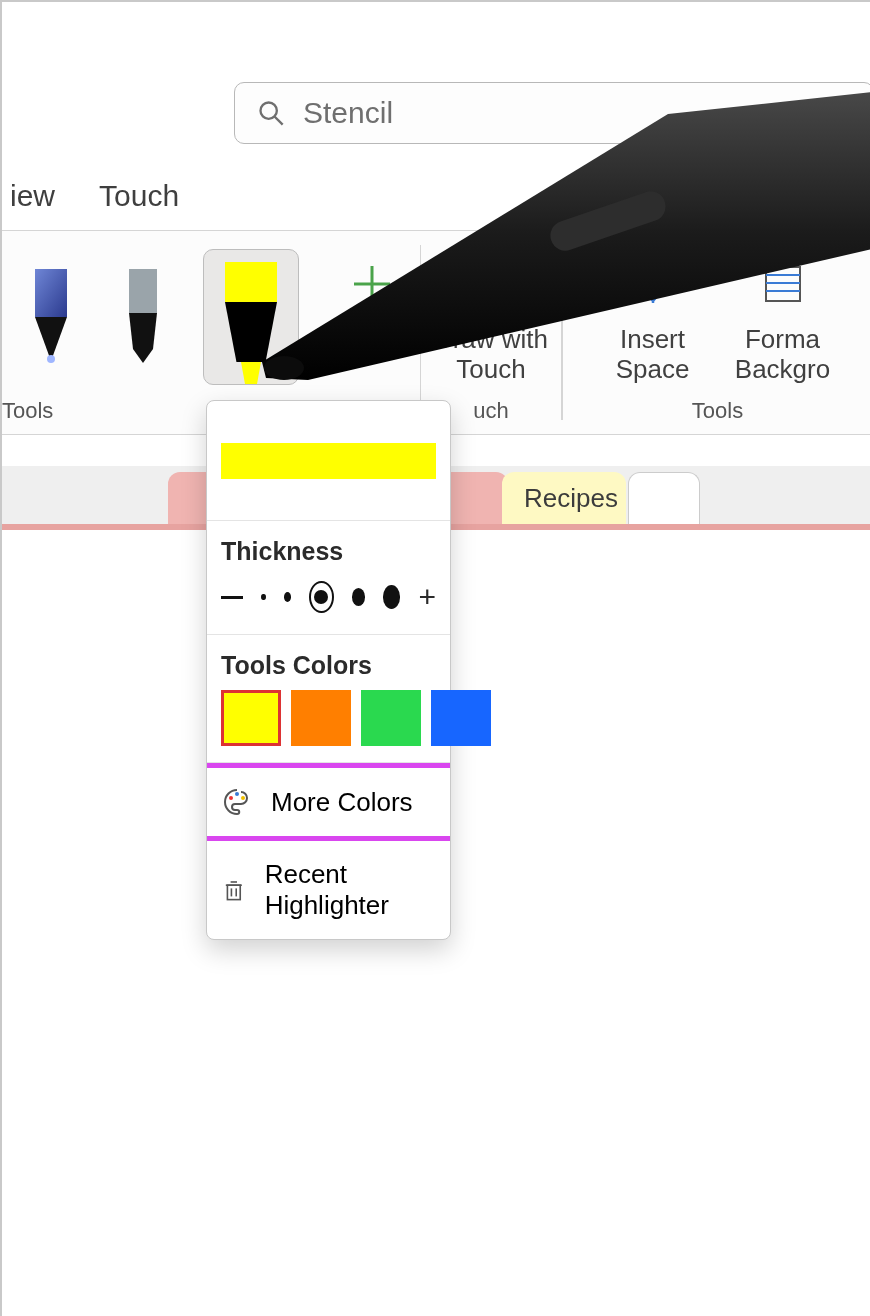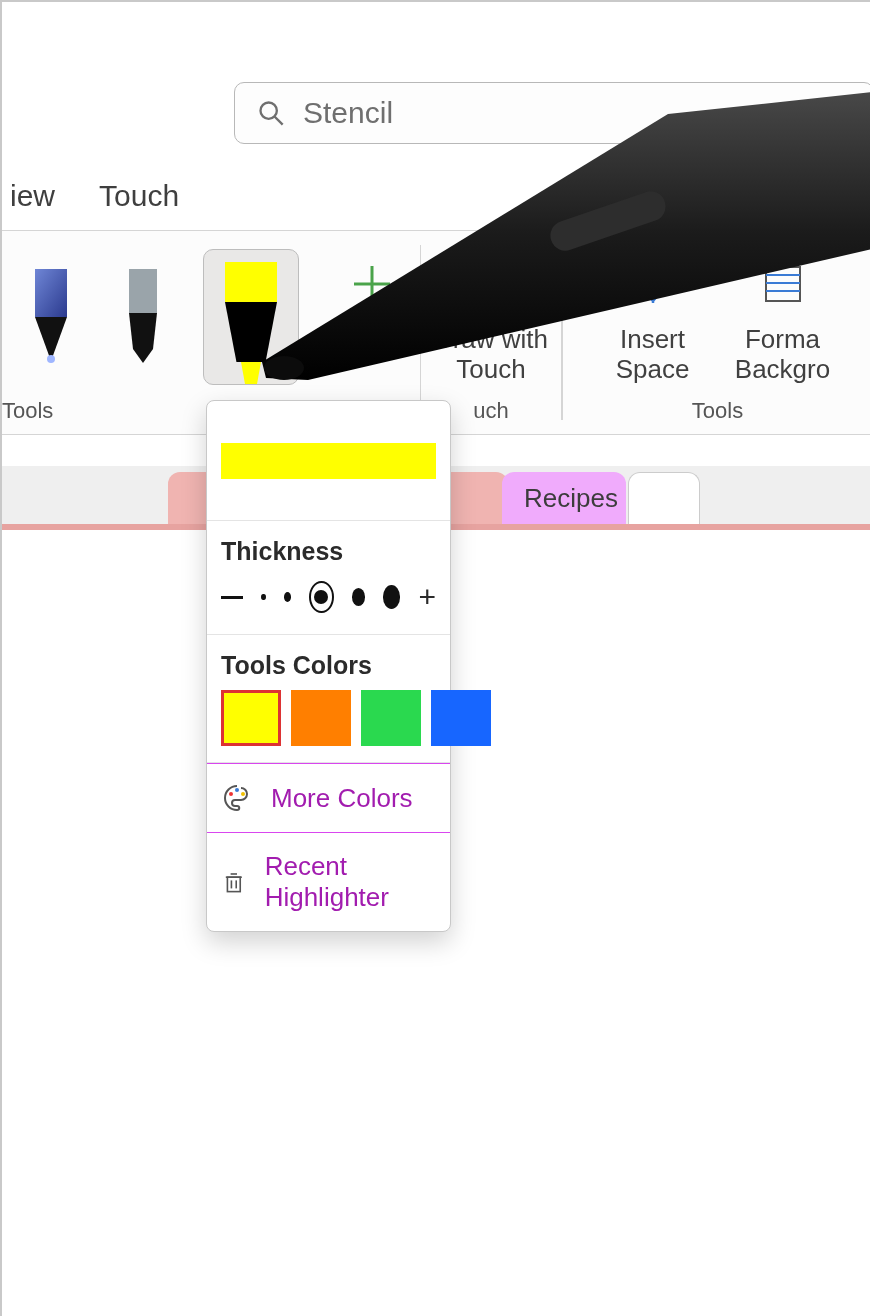--- a/index.html
+++ b/index.html
@@ -48,21 +48,21 @@
   .hl-cap  { width:52px; height:40px; background:#ffff00; }
   .hl-tip  { width:20px; height:22px; background:#ffff00; clip-path:polygon(0 0,100% 0,80% 100%,20% 100%);}
   .hl-chev { position:absolute; right:6px; bottom:6px; font-size:22px; color:#444;}
 
   
   .tabsrow { position:absolute; left:0; top:464px; width:870px; height:64px; background:#efefef; border-bottom:6px solid #e7a3a0;}
   .tab { position:absolute; bottom:0; height:52px; border-radius:12px 12px 0 0; display:flex; align-items:center; padding:0 22px; font-size:26px; color:#3c3c3c;}
   .tab.green{ left:4px; width:170px; background:#8fd9bd;}
   .tab.pink { left:166px; width:340px; background:#f0b4b1;}
   .tab.pink span{ margin-left:14px;}
-  .tab.orange{ left:500px; width:124px; background:#f0abfc;}
+  .tab.orange{ left:500px; width:124px; background:#fef9c3;}
   .tab.white { left:626px; width:72px; background:#fff; border:1px solid #ccc; border-bottom:none;}
 
   
   .dropdown {
     position:absolute; left:204px; top:398px; width:245px;
     background:#fff; border:1px solid #c8c8c8; border-radius:8px;
     box-shadow:0 10px 26px rgba(0,0,0,.18);
     font-size:26px;
   }
   .dd-section { padding:16px 14px; border-bottom:1px solid #e4e4e4;}
@@ -71,21 +71,21 @@
   .dd-preview .bar{ width:248px;height:36px;background:#ffff00;}
   .dd-head{ font-weight:700; font-size:25px; margin-bottom:10px;}
   .thickrow{ display:flex; align-items:center; gap:18px; padding:4px 0;}
   .dot{ background:#111; border-radius:50%;}
   .dash{ width:30px;height:3px;background:#111;}
   .ring{ width:32px;height:32px;border:2px solid #111;border-radius:50%;display:flex;align-items:center;justify-content:center;}
   .plus{ font-size:30px; font-weight:300;}
   .swatchgrid{ display:grid; grid-template-columns:repeat(4,60px); gap:10px;}
   .sw{ width:60px;height:56px;}
   .sw.sel{ outline:3px solid #d33; outline-offset:-3px;}
-  .dd-rowbtn{ display:flex; align-items:center; gap:18px; padding:18px 14px; border-top:1px solid #d946ef; font-size:26px; color:#a21caf;}
+  .dd-rowbtn{ display:flex; align-items:center; gap:18px; padding:18px 14px; border-top:5px solid #d946ef; font-size:26px; color:#000000;}
   .dd-rowbtn svg{width:32px;height:32px;}
 
   
   .stylus { position:absolute; left:246px; top:84px; width:680px; height:310px; pointer-events:none;}
 </style>
 </head>
 <body>
 
 <div class="search">
   <svg viewBox="0 0 24 24">

